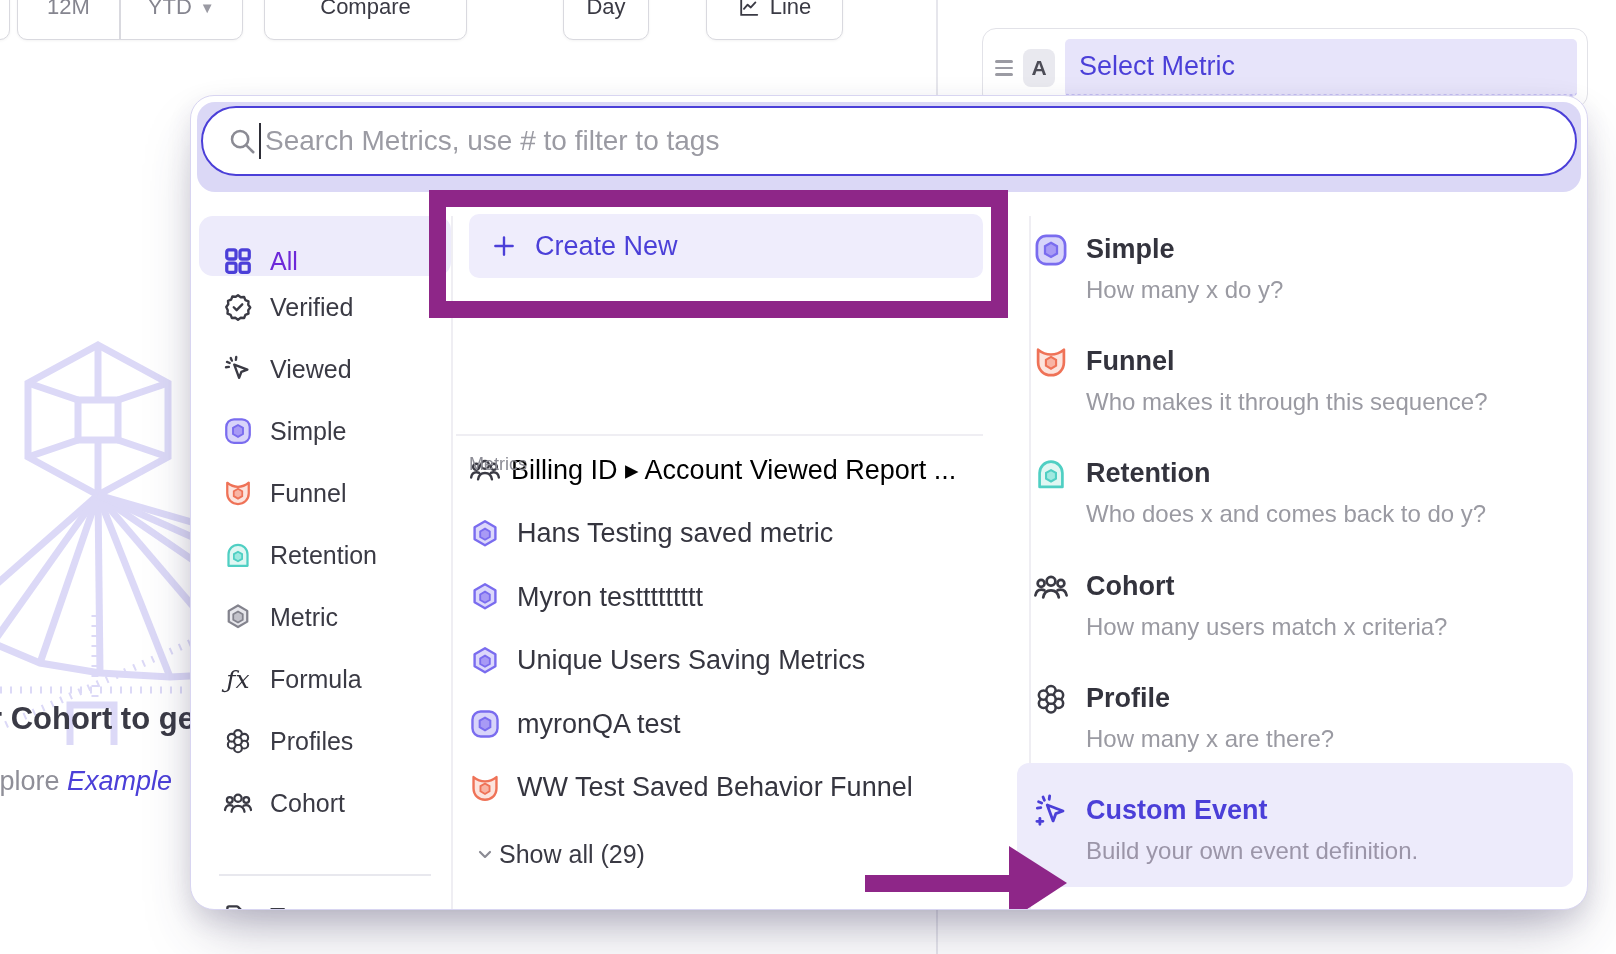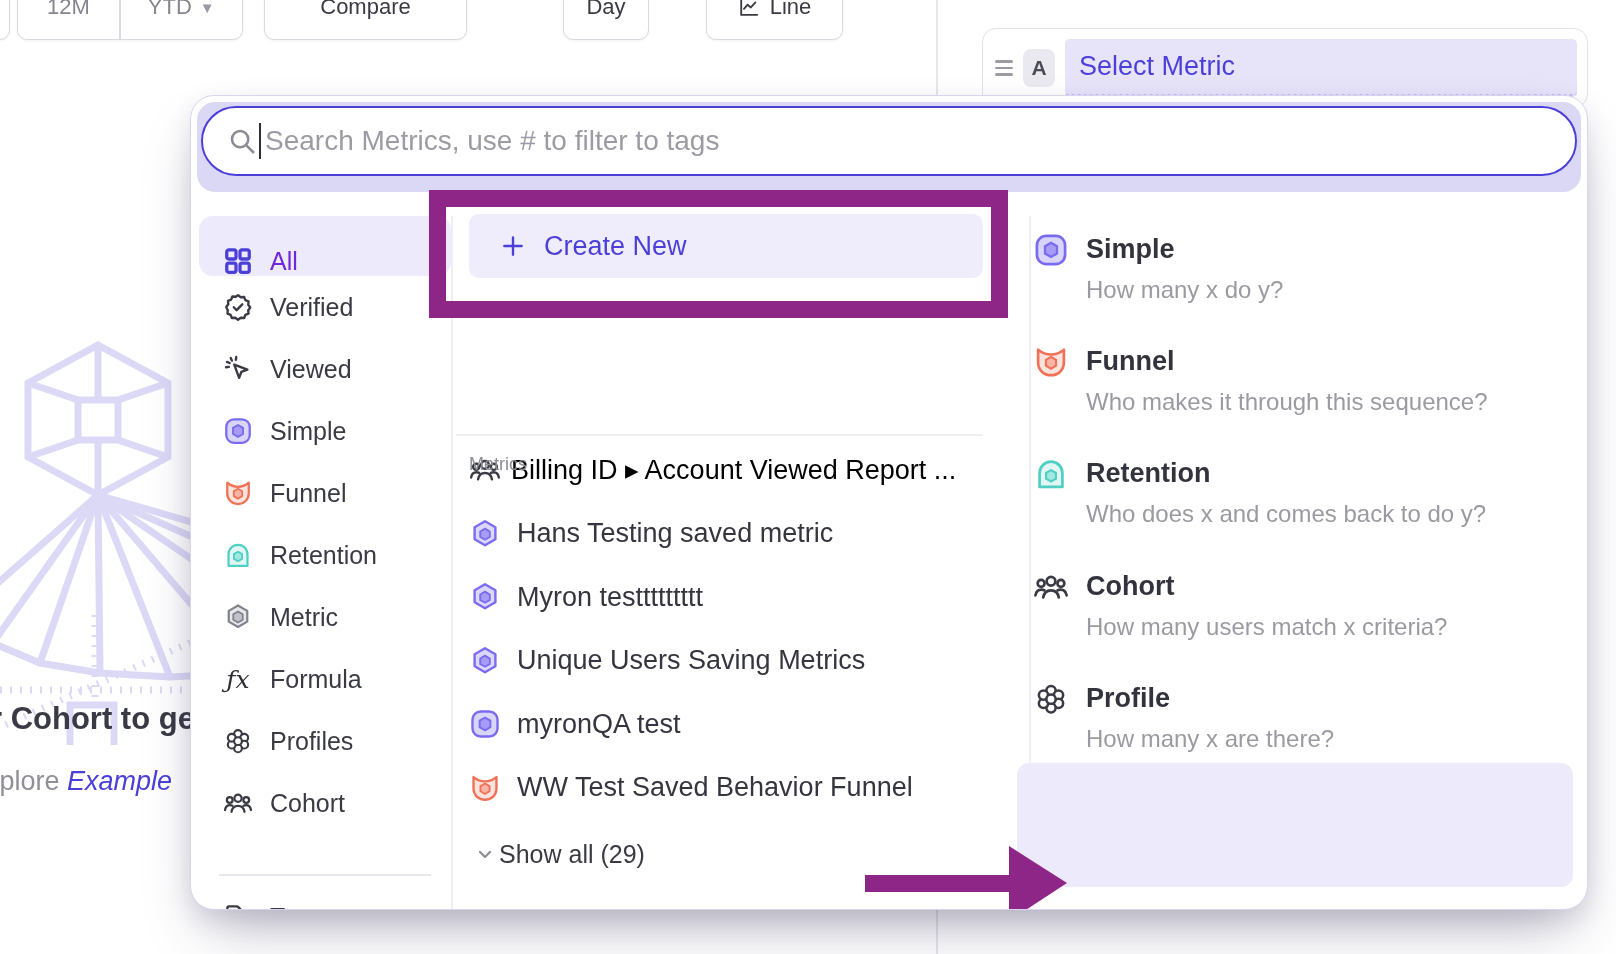--- a/index.html
+++ b/index.html
@@ -61,21 +61,21 @@
 
   .ic{display:inline-flex;align-items:center;justify-content:center;flex:0 0 auto;}
   .ic svg{width:100%;height:100%;}
   .ic-30{width:30px;height:30px;}
   .ic-32{width:32px;height:32px;}
   .ic-36{width:36px;height:36px;}
   .fx{font-family:"DejaVu Serif",serif;font-style:italic;font-size:25px;color:#2f2f38;line-height:1;}
 
   
   .create-btn{position:absolute;left:278px;top:118px;width:514px;height:64px;background:#efedfc;
-              border-radius:10px;display:flex;align-items:center;gap:18px;padding-left:31px;
+              border-radius:10px;display:flex;align-items:center;gap:18px;padding-left:22px;
               box-sizing:border-box;font-size:27px;font-weight:500;color:#4b3fd8;cursor:pointer;}
   .section-label{position:absolute;left:278px;font-size:18px;font-weight:500;color:#8b8b94;}
   .billing-row{position:absolute;left:278px;top:352px;height:44px;display:flex;align-items:center;gap:10px;
                font-size:27px;font-weight:500;color:#000000;cursor:pointer;white-space:nowrap;}
   .mid-div{position:absolute;left:265px;top:338px;width:527px;height:1.5px;background:#efeef3;}
   .metrics-list{position:absolute;left:278px;top:406px;width:514px;}
   .metric-row{display:flex;align-items:center;height:63.5px;gap:16px;font-size:27px;font-weight:500;
               color:#35353f;cursor:pointer;white-space:nowrap;}
   .show-all{position:absolute;left:284px;top:740px;height:36px;display:flex;align-items:center;gap:4px;
             font-size:25px;font-weight:500;color:#3a3a44;cursor:pointer;}
@@ -455,20 +455,32 @@
               <circle cx="7" cy="14.9" r="3.1"></circle>
               <circle cx="7" cy="9.4" r="3.1"></circle>
               <circle cx="12" cy="12.1" r="3.1"></circle>
             </svg>
           </span>
           <div>
             <div class="t-title">Profile</div>
             <div class="t-desc">How many x are there?</div>
           </div>
         </div>
+        <div class="type-row highlighted" style="top: 697px;">
+          <span class="ic ic-36">
+            <svg viewBox="0 0 24 24" fill="none" stroke="#4b3fd8" stroke-width="1.9" stroke-linecap="round" stroke-linejoin="round">
+              <path d="M9.5 8l10.5 4-4.8 1.8-1.8 4.8z"></path>
+              <path d="M6.7 2.7l.9 2.1M3.7 5.8l2.1.9M11.1 1.9l-.3 2.3M2.9 10.1l2.3-.3M4.6 16.9v4M2.6 18.9h4"></path>
+            </svg>
+          </span>
+          <div>
+            <div class="t-title">Custom Event</div>
+            <div class="t-desc">Build your own event definition.</div>
+          </div>
+        </div>
       </div>
 
     <div class="anno-box"></div>
     <svg class="anno-arrow" viewBox="0 0 204 80">
       <rect x="0" y="31" width="150" height="17" fill="#8e2688"></rect>
       <polygon points="144,2 202,39 144,77" fill="#8e2688"></polygon>
     </svg>
 
   </div>
 </div>

